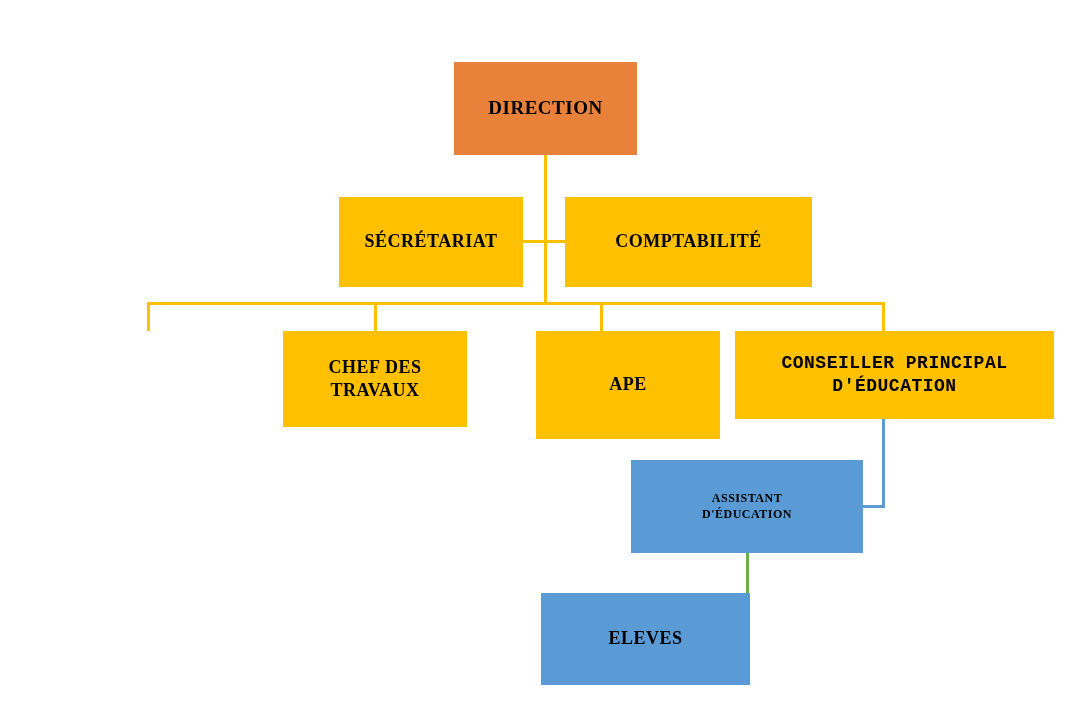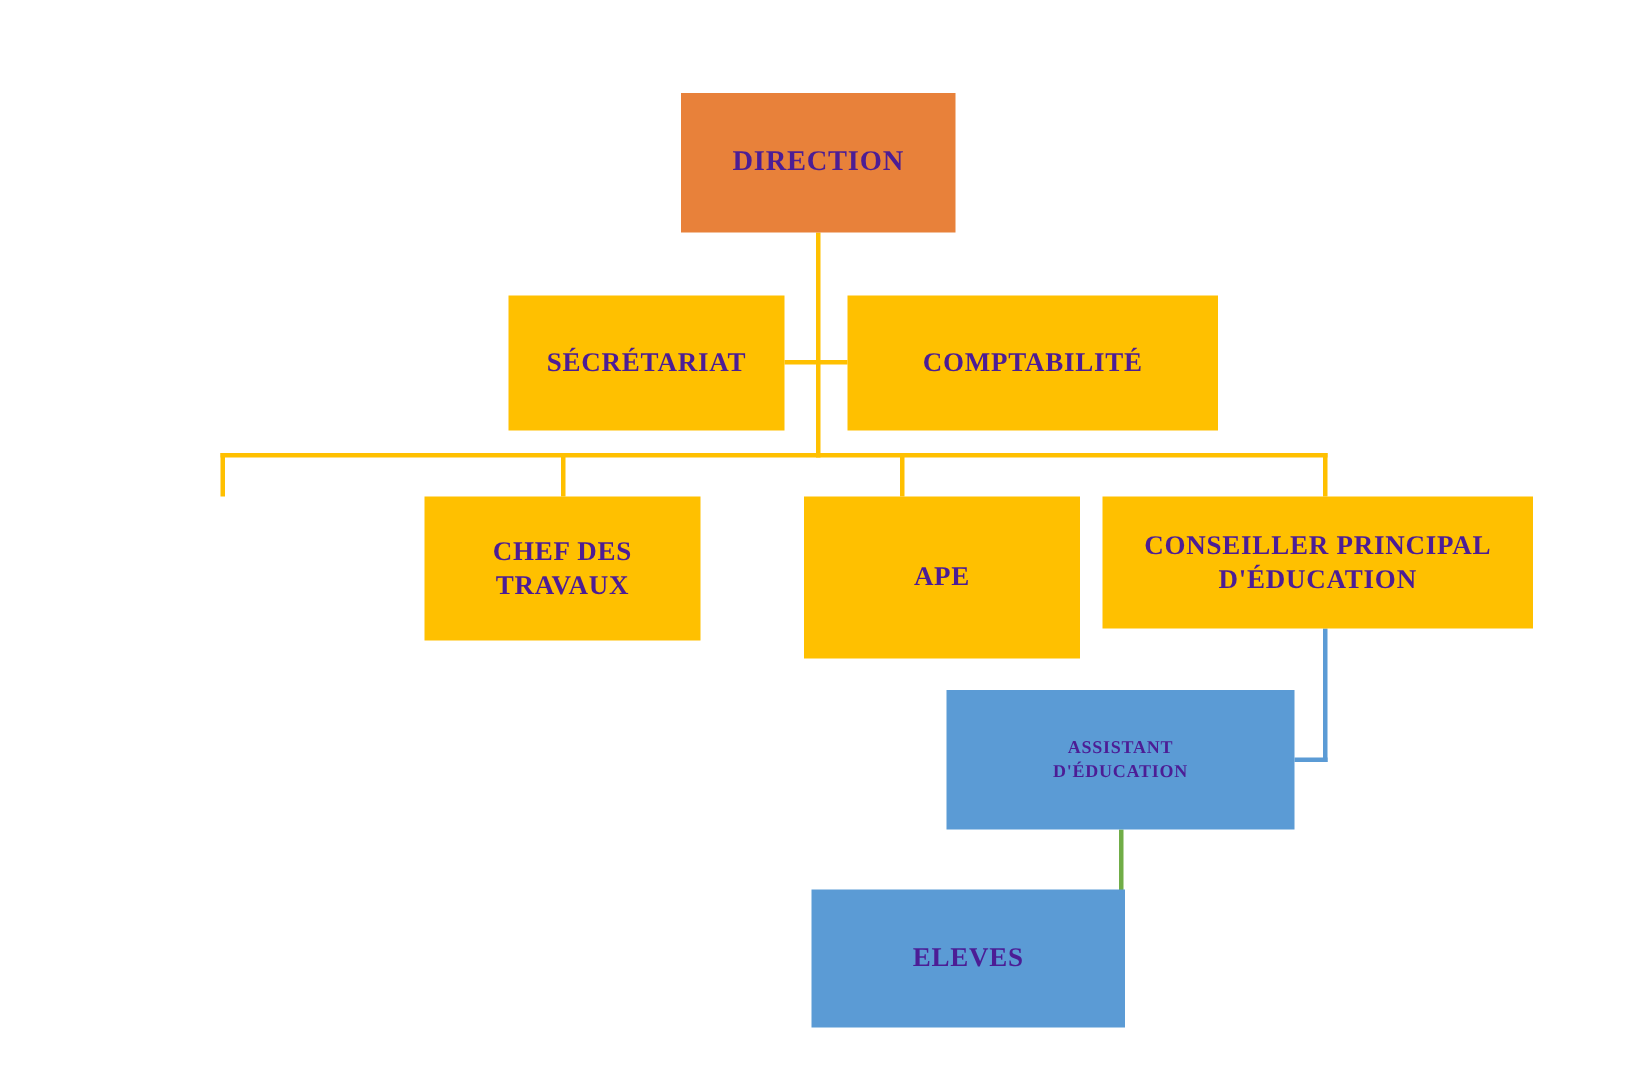--- a/index.html
+++ b/index.html
@@ -19,21 +19,21 @@
   }
 
   
   .node {
     position: absolute;
     box-sizing: border-box;
     display: flex;
     align-items: center;
     justify-content: center;
     text-align: center;
-    color: #4c1d95;
+    color: #000000;
     font-family: "Liberation Serif", serif;
     font-weight: bold;
     letter-spacing: 0.5px;
     line-height: 1.28;
     text-transform: uppercase;
     padding: 4px 8px;
     z-index: 3;
     -webkit-font-smoothing: none;
   }
   .node-label {
@@ -96,21 +96,21 @@
 
   <div class="node yellow" style="left:283px; top:331px; width:184px; height:96px; font-size:18px;">
     <span class="node-label">CHEF DES
 TRAVAUX</span>
   </div>
 
   <div class="node yellow" style="left:536px; top:331px; width:184px; height:108px; font-size:18px;">
     <span class="node-label">APE</span>
   </div>
 
-  <div class="node yellow" style="left:735px; top:331px; width:287px; height:88px; font-size:18px;">
+  <div class="node yellow" style="left:735px; top:331px; width:319px; height:88px; font-size:18px;font-family:Liberation Mono, monospace;">
     <span class="node-label">CONSEILLER PRINCIPAL
 D'ÉDUCATION</span>
   </div>
 
   <div class="node blue" style="left:631px; top:460px; width:232px; height:93px; font-size:12px;">
     <span class="node-label">ASSISTANT
 D'ÉDUCATION</span>
   </div>
 
   <div class="node blue" style="left:518px; top:593px; width:209px; height:92px; font-size:18px;margin-left:23px;">

